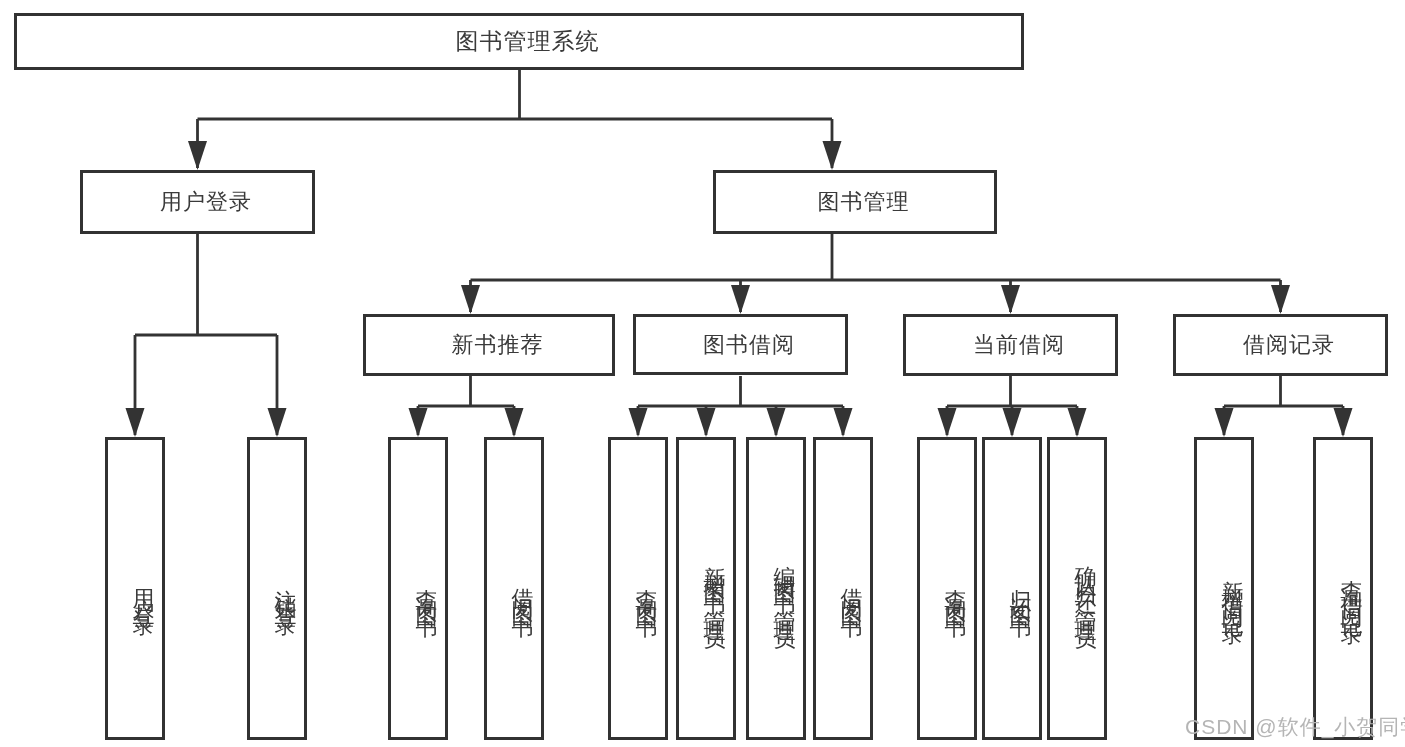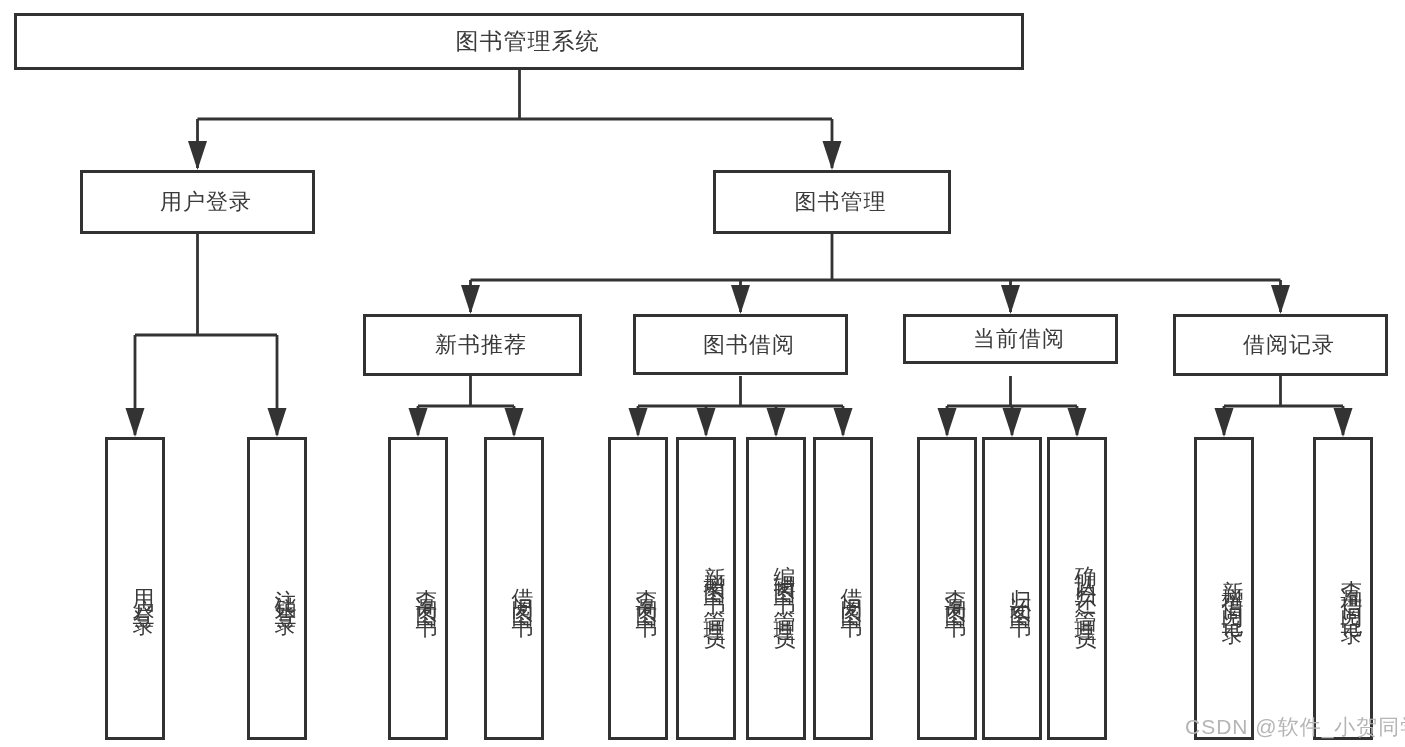--- a/index.html
+++ b/index.html
@@ -34,24 +34,24 @@
     padding-left: 17px;
   }
   .h-label {
     font-size: 22px;
     letter-spacing: 1px;
     white-space: nowrap;
   }
   .n-root  { left: 14px;  top: 13px;  width: 1010px; height: 57px; }
   .n-root .h-label { font-size: 23px; }
   .n-user-login    { left: 80px;  top: 170px; width: 235px; height: 64px; }
-  .n-book-mgmt     { left: 713px; top: 170px; width: 238px; height: 64px; }
-  .n-new-book      { left: 363px; top: 314px; width: 219px; height: 62px; }
+  .n-book-mgmt     { left: 713px; top: 170px; width: 284px; height: 64px; }
+  .n-new-book      { left: 363px; top: 314px; width: 252px; height: 62px; }
   .n-book-borrow   { left: 633px; top: 314px; width: 215px; height: 61px; }
-  .n-current-borrow{ left: 903px; top: 314px; width: 215px; height: 50px; }
+  .n-current-borrow{ left: 903px; top: 314px; width: 215px; height: 62px; }
   .n-borrow-record { left: 1173px;top: 314px; width: 215px; height: 62px; }
   .leaf {
     top: 437px;
     width: 60px;
     height: 303px;
   }
   .v-label {
     writing-mode: vertical-rl;
     text-orientation: mixed;
     font-size: 22px;

